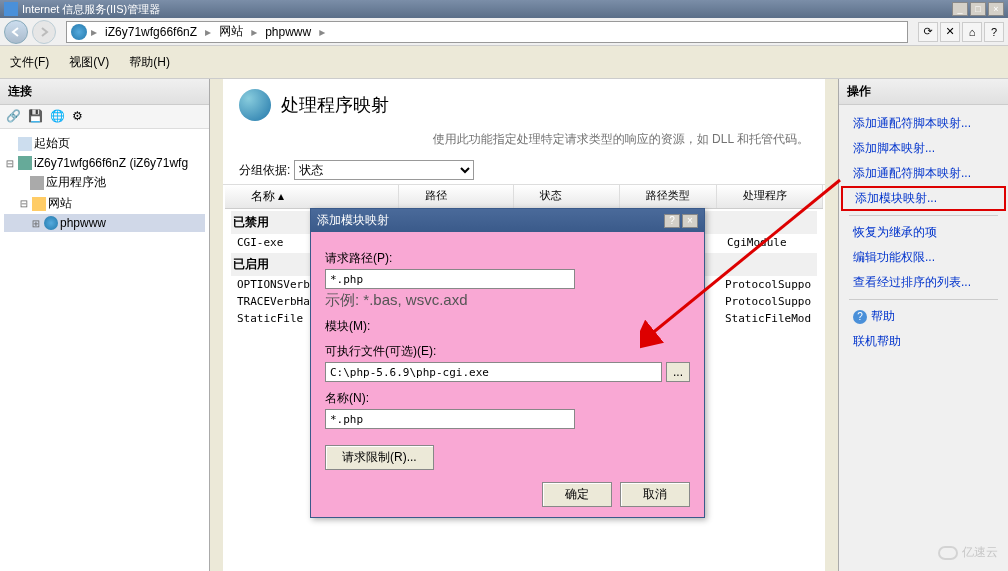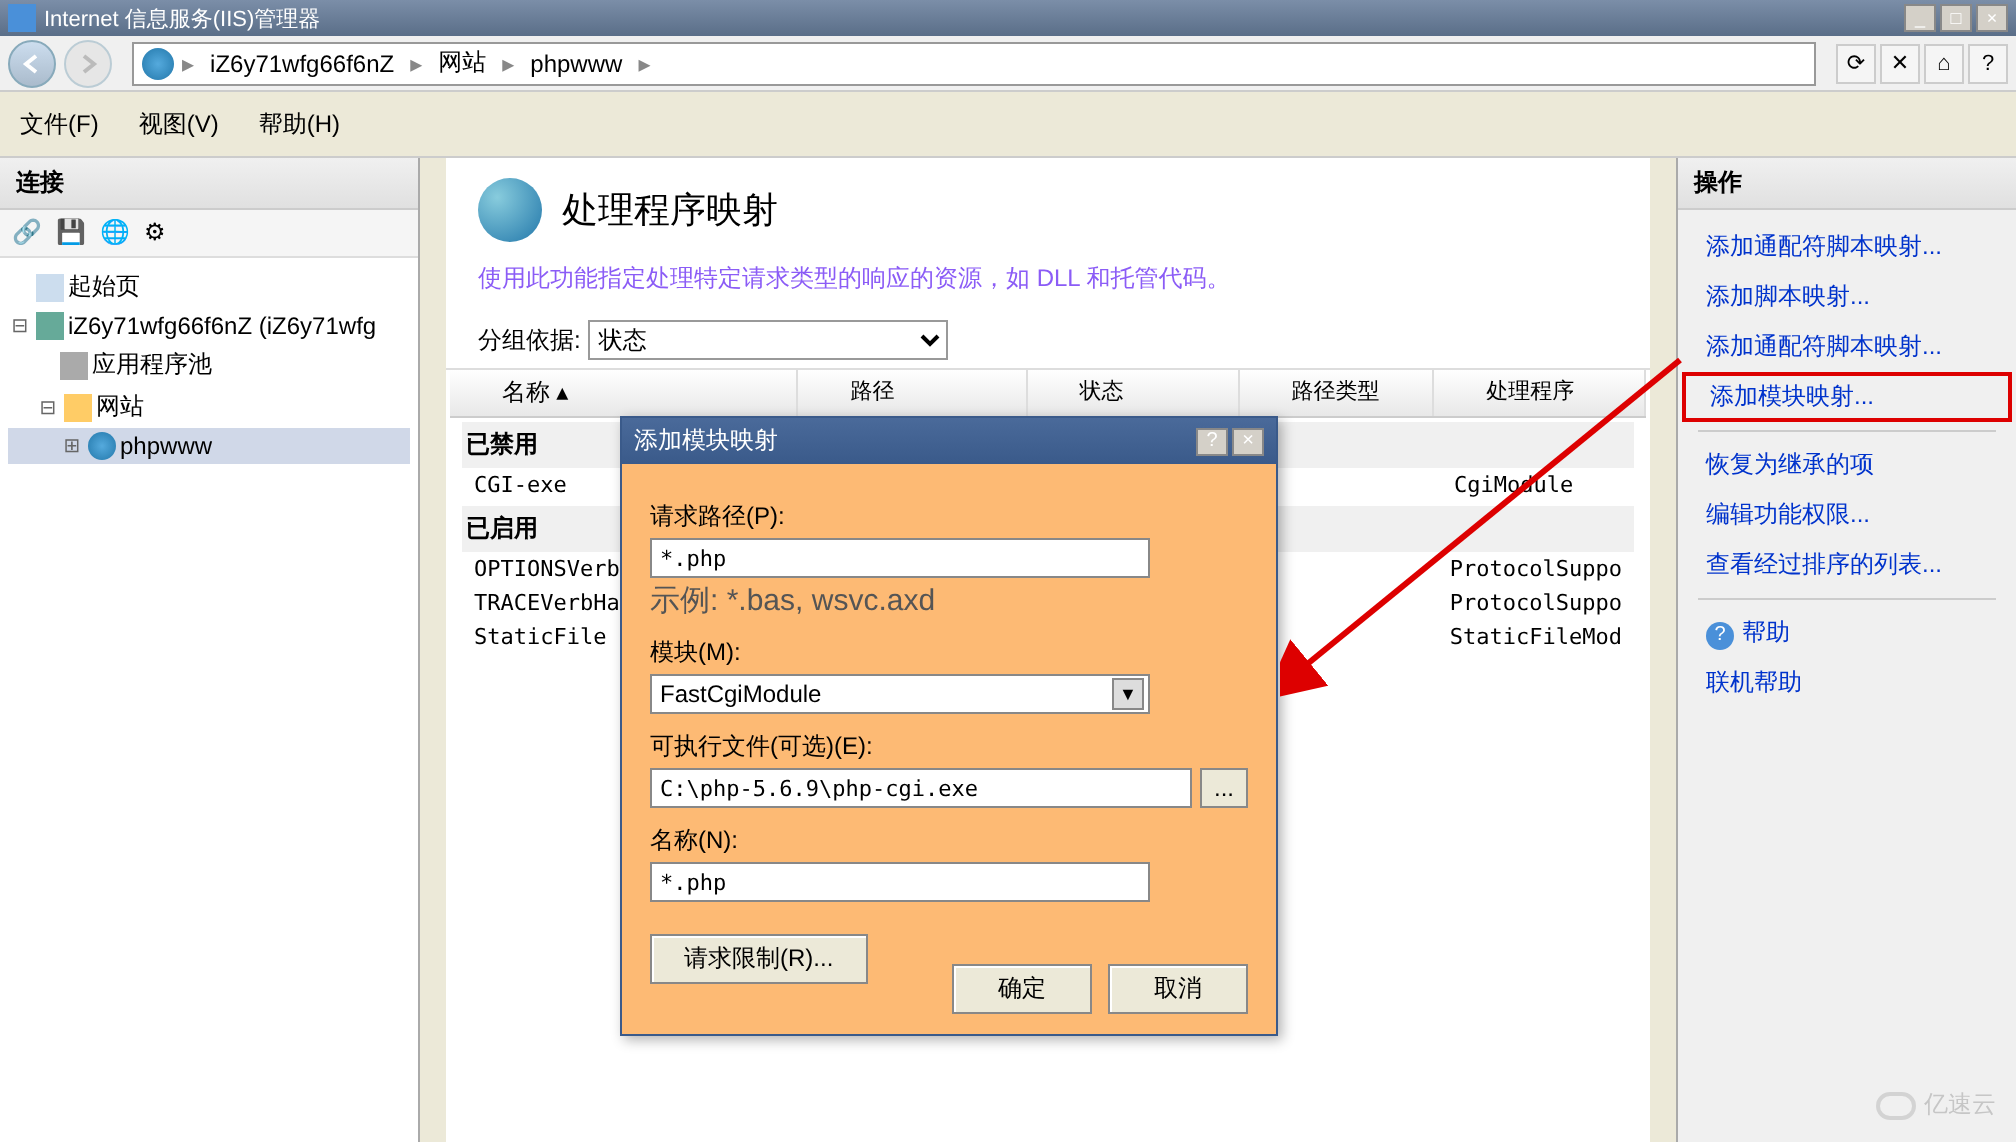--- a/index.html
+++ b/index.html
@@ -37,37 +37,37 @@
     .tree-icon.server { background: #6a9; }
     .tree-icon.world { background: radial-gradient(#5ad, #27a); border-radius: 50%; }
     .tree-icon.pool { background: #aaa; }
     .tree-icon.folder { background: #fc6; }
     .tree-icon.home { background: #cde; }
     .tree-item.selected { background: #d0d8e8; }
     
     .content-panel { flex: 1; background: white; display: flex; flex-direction: column; overflow: hidden; position: relative; }
     .content-header { padding: 10px 16px; display: flex; align-items: center; gap: 10px; }
     .content-title { font-size: 18px; }
-    .content-desc { padding: 0 16px 8px; color: #8b5cf6; }
+    .content-desc { padding: 0 16px 8px; color: #737373; text-align: right; }
     .filter-row { padding: 4px 16px; display: flex; align-items: center; gap: 4px; border-bottom: 1px solid #ddd; }
     .filter-select { width: 180px; height: 20px; border: 1px solid #999; background: white; }
     .table-header { display: flex; background: linear-gradient(#fff, #e8e8e8); border-bottom: 1px solid #ccc; margin: 0 2px; }
     .th { padding: 3px 8px; border-right: 1px solid #ddd; font-size: 11px; margin-left: 18px; }
     .table-body { padding: 0 8px; }
     .group-label { background: #f0f0f0; padding: 3px 2px; font-weight: bold; margin-top: 2px; }
     .row { display: flex; padding: 2px 6px; }
     .cell { font-size: 11px; font-family: Consolas, monospace; }
     
     .right-panel { width: 170px; background: #f0f0f0; border-left: 1px solid #aaa; }
     .actions-list { padding: 6px 0; }
     .action-link { color: #0033cc; padding: 4px 14px; cursor: pointer; display: block; }
     .action-link.highlighted { border: 2px solid #d00; margin: 0 2px; padding: 2px 12px; }
     .help-icon { display: inline-block; width: 14px; height: 14px; border-radius: 50%; background: #4a90d9; color: white; text-align: center; font-size: 10px; line-height: 14px; margin-right: 4px; }
     
-    .modal { position: absolute; left: 310px; top: 208px; width: 329px; height: 310px; background: #fdba74; border: 1px solid #3a5a8a; box-shadow: 2px 2px 6px rgba(0,0,0,0.3); }
+    .modal { position: absolute; left: 310px; top: 208px; width: 395px; height: 310px; background: #f9a8d4; border: 1px solid #3a5a8a; box-shadow: 2px 2px 6px rgba(0,0,0,0.3); }
     .modal-title { background: linear-gradient(#4a6a9a, #3a5a8a); color: white; padding: 3px 6px; display: flex; justify-content: space-between; align-items: center; font-size: 12px; }
     .modal-close-btns { display: flex; gap: 2px; }
     .modal-close { width: 16px; height: 14px; background: #d4d0c8; border: 1px solid #888; font-size: 10px; text-align: center; cursor: pointer; }
     .modal-body { padding: 10px 14px; }
     .field-label { margin-top: 8px; margin-bottom: 2px; }
     .field-input { width: 250px; height: 20px; border: 1px solid #888; padding: 0 4px; background: white; font-family: Consolas, monospace; font-size: 11px; }
     .field-hint { color: #555; font-size: 15px; margin-top: 2px; }
     .field-row { display: flex; align-items: center; gap: 4px; }
     .field-row .field-input { flex: 1; width: 320px; }
     .dropdown { width: 250px; height: 20px; border: 1px solid #888; background: white; display: flex; align-items: center; justify-content: space-between; padding: 0 2px 0 4px; font-family: Consolas, monospace; font-size: 11px; }
@@ -242,24 +242,20 @@
       <div class="modal-close">?</div>
       <div class="modal-close">×</div>
     </div>
   </div>
   <div class="modal-body">
     <div class="field-label">请求路径(P):</div>
     <input class="field-input" value="*.php" style="">
     <div class="field-hint">示例: *.bas, wsvc.axd</div>
     
     <div class="field-label">模块(M):</div>
-    <div class="dropdown">
-      <span>FastCgiModule</span>
-      <span class="dropdown-arrow">▼</span>
-    </div>
     
     <div class="field-label">可执行文件(可选)(E):</div>
     <div class="field-row">
       <input class="field-input" style="width: 320px;" value="C:\php-5.6.9\php-cgi.exe">
       <button class="browse-btn">...</button>
     </div>
     
     <div class="field-label">名称(N):</div>
     <input class="field-input" value="*.php" style="">
     

